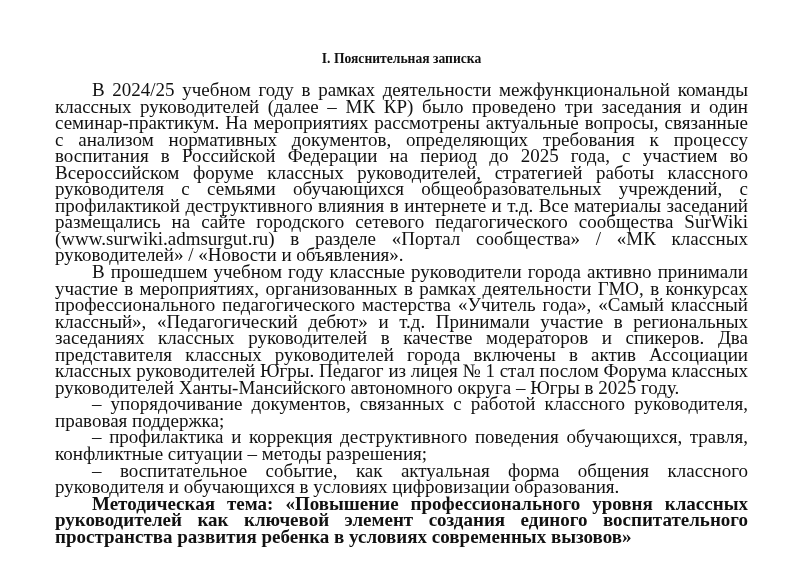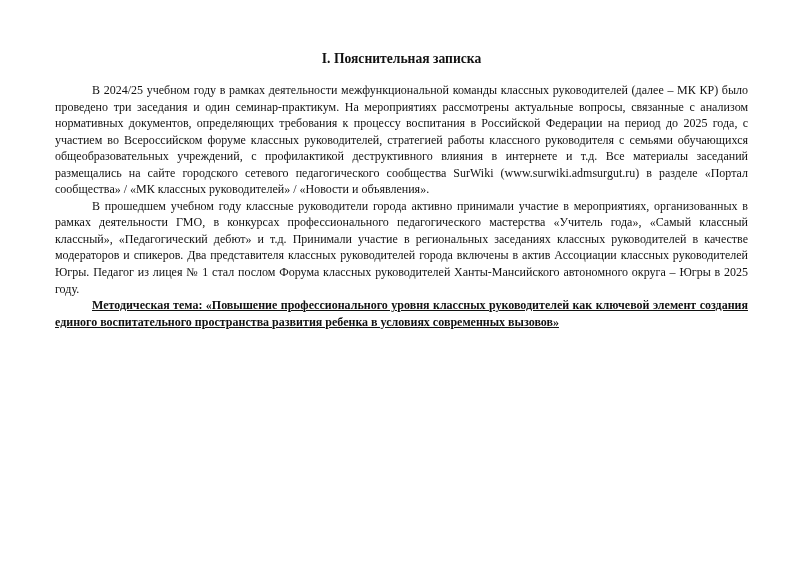--- a/index.html
+++ b/index.html
@@ -20,43 +20,45 @@
   }
   .doc-title {
     font-size: 13.6px;
     font-weight: bold;
     text-align: center;
     margin: 0 0 15px 0;
     line-height: 17px;
   }
   .doc-body p {
     margin: 0;
-    font-size: 12px;
+    font-size: 19px;
     line-height: 16.55px;
     text-align: justify;
     text-indent: 37px;
   }
   .doc-body p.bold {
     font-weight: bold;
-    text-decoration: underline;
   }
 </style>
 </head>
 <body>
 
 <div class="page">
   <h1 class="doc-title">I. Пояснительная записка</h1>
 
   <div class="doc-body">
     <p>В 2024/25 учебном году в рамках деятельности межфункциональной команды классных руководителей (далее – МК КР) было проведено три заседания и один семинар-практикум. На мероприятиях рассмотрены актуальные вопросы, связанные с анализом нормативных документов, определяющих требования к процессу воспитания в Российской Федерации на период до 2025 года, с участием во Всероссийском форуме классных руководителей, стратегией работы классного руководителя с семьями обучающихся общеобразовательных учреждений, с профилактикой деструктивного влияния в интернете и т.д. Все материалы заседаний размещались на сайте городского сетевого педагогического сообщества SurWiki (www.surwiki.admsurgut.ru) в разделе «Портал сообщества» / «МК классных руководителей» / «Новости и объявления».</p>
 
     <p>В прошедшем учебном году классные руководители города активно принимали участие в мероприятиях, организованных в рамках деятельности ГМО, в конкурсах профессионального педагогического мастерства «Учитель года», «Самый классный классный», «Педагогический дебют» и т.д. Принимали участие в региональных заседаниях классных руководителей в качестве модераторов и спикеров. Два представителя классных руководителей города включены в актив Ассоциации классных руководителей Югры. Педагог из лицея № 1 стал послом Форума классных руководителей Ханты-Мансийского автономного округа – Югры в 2025 году.</p>
 
 
 
 
+    <p>– упорядочивание документов, связанных с работой классного руководителя, правовая поддержка;</p>
 
+    <p>– профилактика и коррекция деструктивного поведения обучающихся, травля, конфликтные ситуации – методы разрешения;</p>
 
+    <p>– воспитательное событие, как актуальная форма общения классного руководителя и обучающихся в условиях цифровизации образования.</p>
 
 
     <p class="bold">Методическая тема: «Повышение профессионального уровня классных руководителей как ключевой элемент создания единого воспитательного пространства развития ребенка в условиях современных вызовов»</p>
   </div>
 </div>
 
 </body></html>

